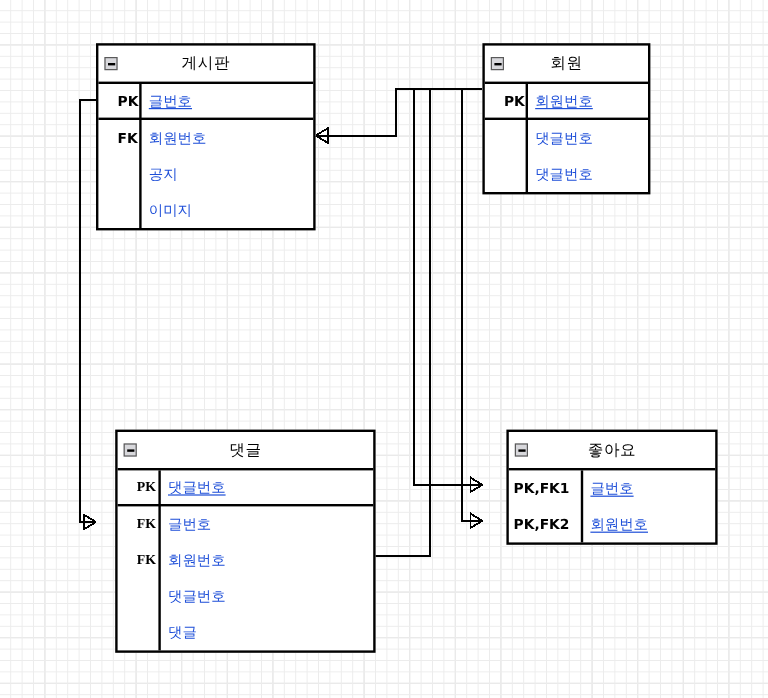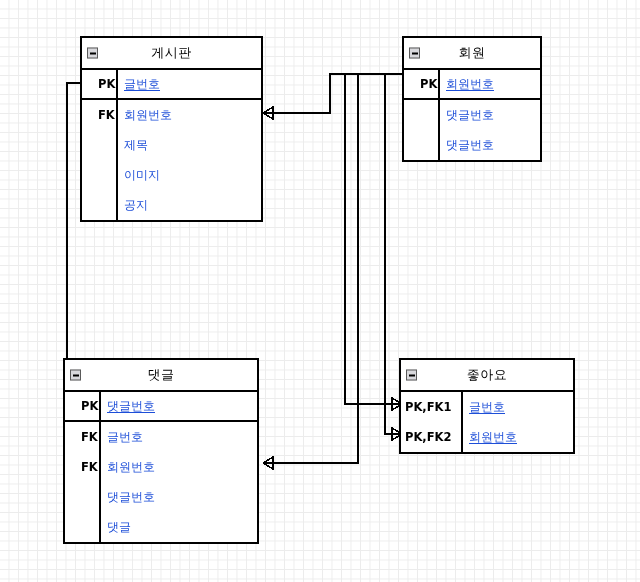--- a/index.html
+++ b/index.html
@@ -118,22 +118,22 @@
     text-underline-offset: 2px;
   }
 
   .pk-divider {
     border-bottom: 2px solid #000000;
   }
 
   
   #ent-board   { left: 80px;  top: 36px;  width: 183px; }
   #ent-member  { left: 402px; top: 36px;  width: 140px; }
-  #ent-comment { left: 63px;  top: 358px; width: 196px; }
-  #ent-like    { left: 399px; top: 358px; width: 176px; }
+  #ent-comment { left: 96px;  top: 358px; width: 217px; font-family: Liberation Serif, serif; }
+  #ent-like    { left: 422px; top: 358px; width: 176px; }
 
   #ent-board   .key-col-rule { left: 34px; }
   #ent-member  .key-col-rule { left: 34px; }
   #ent-comment .key-col-rule { left: 34px; }
   #ent-like    .key-col-rule { left: 60px; }
 
   #ent-board   .attr-key { width: 34px; }
   #ent-member  .attr-key { width: 34px; }
   #ent-comment .attr-key { width: 34px; }
   #ent-like    .attr-key { width: 60px; }
@@ -201,29 +201,25 @@
       <div class="attr-row pk-divider">
         <span class="attr-key">PK</span>
         <span class="attr-name pk-underline">글번호</span>
       </div>
       <div class="attr-row">
         <span class="attr-key">FK</span>
         <span class="attr-name">회원번호</span>
       </div>
       <div class="attr-row">
         <span class="attr-key"></span>
-        <span class="attr-name">제목</span>
+        <span class="attr-name">공지</span>
       </div>
       <div class="attr-row">
         <span class="attr-key"></span>
         <span class="attr-name">이미지</span>
-      </div>
-      <div class="attr-row">
-        <span class="attr-key"></span>
-        <span class="attr-name">공지</span>
       </div>
     </div>
   </div>
 
   <div class="entity" id="ent-member">
     <div class="ent-header">
       <span class="collapse-icon"></span>
       <span class="ent-title">회원</span>
     </div>
     <div class="ent-body">

